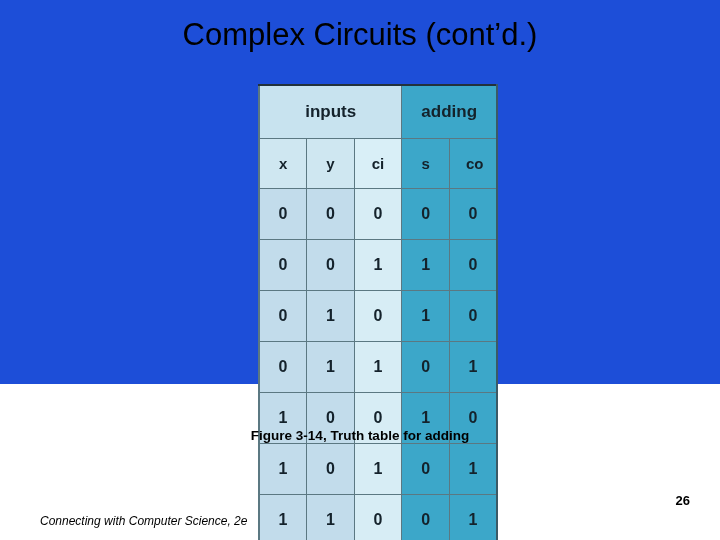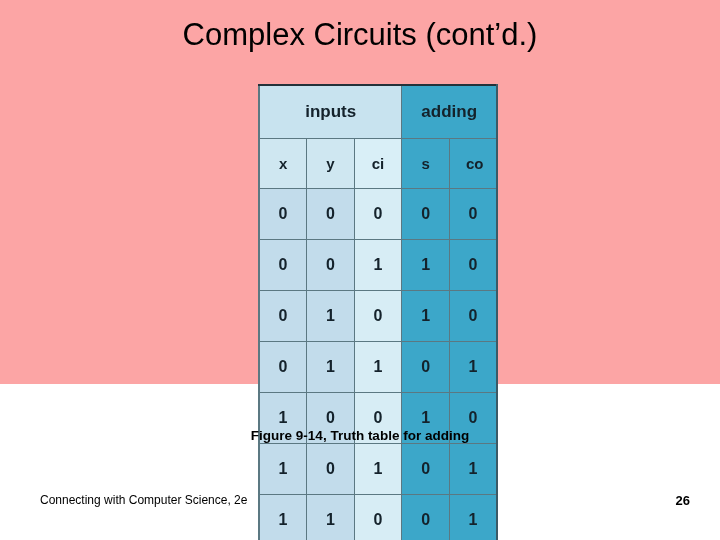--- a/index.html
+++ b/index.html
@@ -9,21 +9,21 @@
     height: 540px;
     background: #ffffff;
     font-family: "Liberation Sans", sans-serif;
     overflow: hidden;
   }
 
   #slide {
     position: relative;
     width: 720px;
     height: 384px;
-    background: #fca5a5;
+    background: #1d4ed8;
   }
 
   
   #slide-title {
     position: absolute;
     left: 0;
     top: 17px;
     width: 720px;
     text-align: center;
     font-size: 31px;
@@ -94,25 +94,26 @@
     font-weight: bold;
     color: #000000;
     line-height: 1.33;
   }
   #figure-caption .cap-line { display: block; white-space: nowrap; }
 
   
   #footer-source {
     position: absolute;
     left: 40px;
-    top: 493px;
+    top: 514px;
     font-size: 12px;
     font-weight: normal;
     color: #000000;
     white-space: nowrap;
+    font-style: italic;
   }
 
   #footer-pagenum {
     position: absolute;
     right: 30px;
     top: 493px;
     font-size: 13px;
     font-weight: bold;
     color: #000000;
     text-align: right;
@@ -202,20 +203,20 @@
           <td class="in-xy">1</td>
           <td class="in-ci">1</td>
           <td class="out">1</td>
           <td class="out">1</td>
         </tr>
       </tbody>
     </table>
   </div>
 
   <div id="figure-caption">
-    <span class="cap-line">Figure 9-14, Truth table for adding</span>
+    <span class="cap-line">Figure 3-14, Truth table for adding</span>
   </div>
 
   <div id="footer-source">Connecting with Computer Science, 2e</div>
 
   <div id="footer-pagenum">26</div>
 
 </div>
 
 </body></html>

